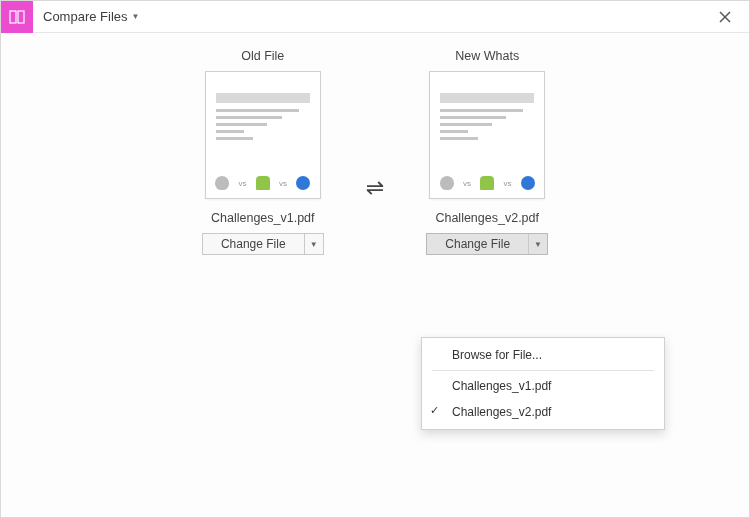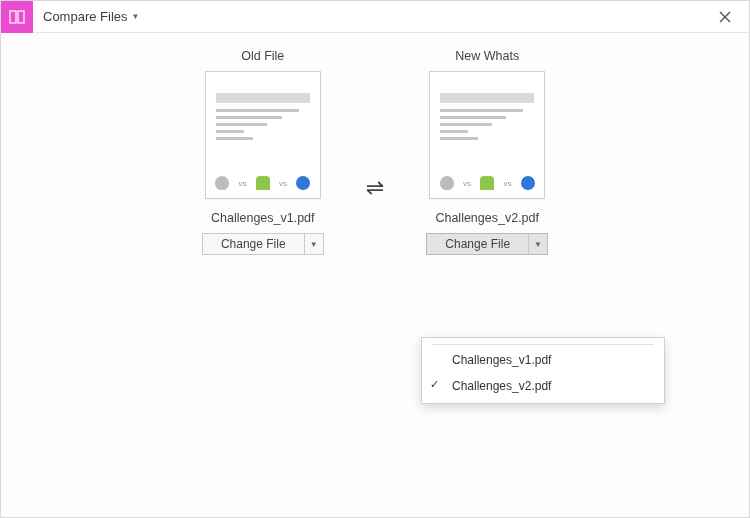--- a/index.html
+++ b/index.html
@@ -273,20 +273,21 @@
       <div class="file-name">Challenges_v2.pdf</div>
       <div class="change-btn pressed">
         <div class="change-main">Change File</div>
         <div class="change-caret">▼</div>
       </div>
     </div>
 
   </div>
 
   <div class="dropdown">
+    <div class="dd-item">Browse for File...</div>
     <div class="dd-sep"></div>
     <div class="dd-item">
       <span>Challenges_v1.pdf</span>
     </div>
     <div class="dd-item">
       <span class="dd-check">✓</span>
       <span>Challenges_v2.pdf</span>
     </div>
   </div>
 

